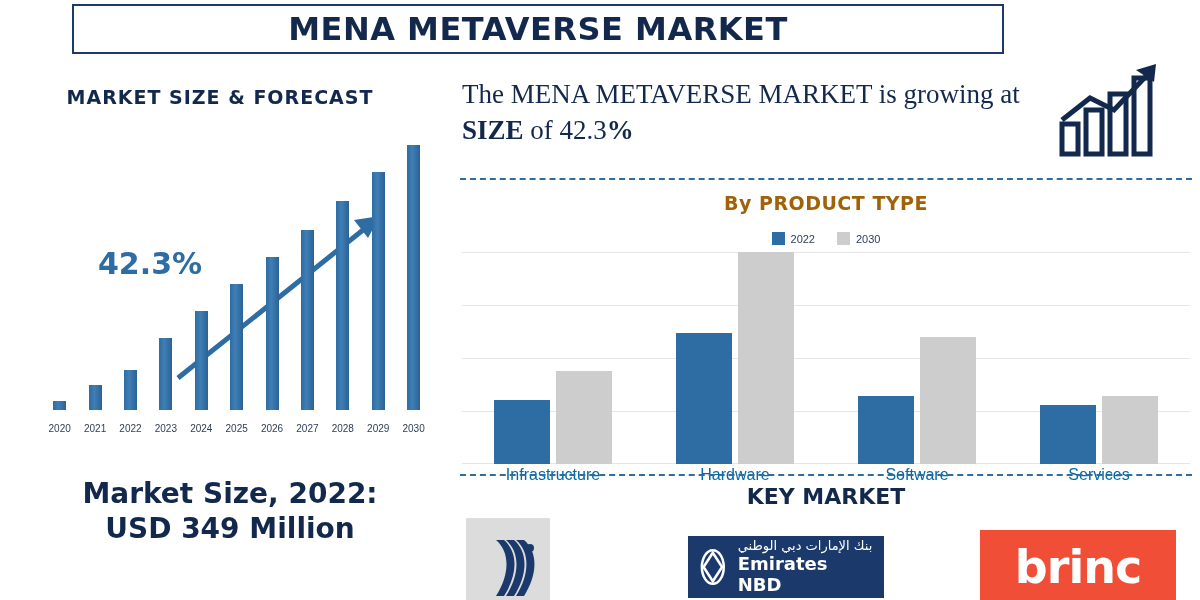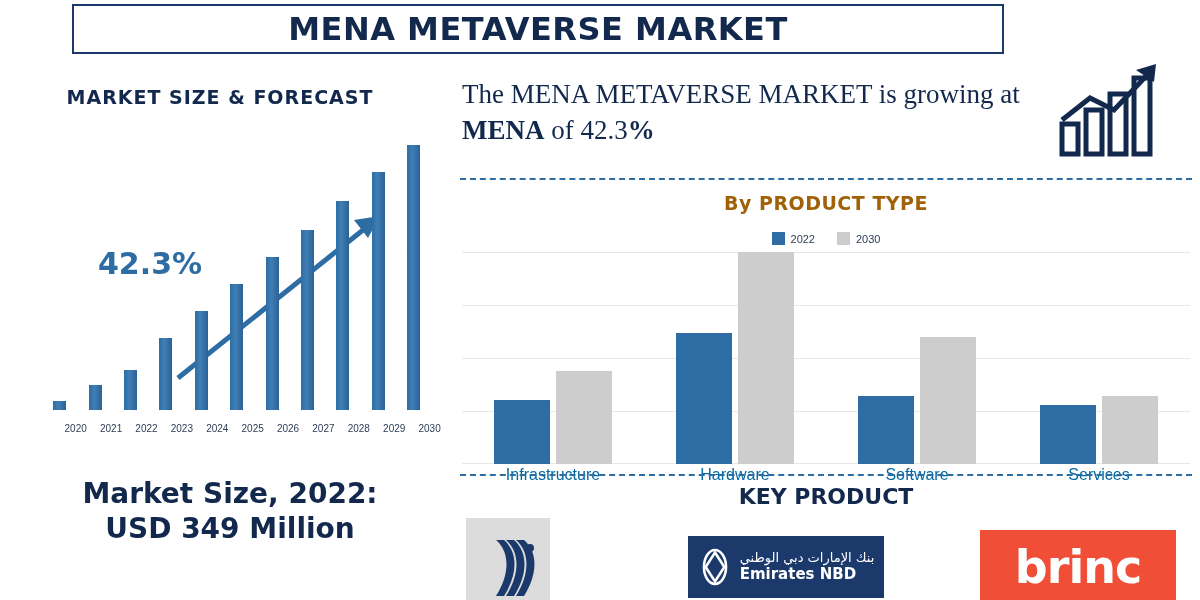--- a/index.html
+++ b/index.html
@@ -32,21 +32,21 @@
   .forecast-chart{
     position:absolute;left:20px;top:60px;width:410px;height:340px;
   }
   .bars{
     position:absolute;left:22px;bottom:46px;width:390px;height:265px;
     display:flex;align-items:flex-end;gap:0px;
   }
   .bar-slot{width:35.4px;display:flex;flex-direction:column;align-items:center;justify-content:flex-end;height:100%;}
   .bar{width:13px;background:linear-gradient(to right,#2e6ca4 0%, #3f7fb5 40%, #2b6296 100%);}
   .bar-labels{
-    position:absolute;left:22px;bottom:22px;width:390px;display:flex;margin-left:16px;
+    position:absolute;left:22px;bottom:22px;width:390px;display:flex;
   }
   .bar-label{width:35.4px;text-align:center;font-size:10px;color:#2f3d56;font-family:"Liberation Sans",sans-serif;}
   .cagr-left{
     position:absolute;left:78px;top:130px;font-size:30px;font-weight:bold;color:#2e6ca4;
     font-family:"DejaVu Sans", sans-serif;
   }
   .arrow-svg{position:absolute;left:0;top:0;width:410px;height:340px;pointer-events:none;}
   .market-size{
     position:absolute;left:0;top:420px;width:440px;text-align:center;
     font-size:28px;font-weight:bold;line-height:1.25;color:#12284c;
@@ -104,21 +104,21 @@
   .key-players-head{
     position:absolute;left:0;top:428px;width:748px;text-align:center;
     font-size:22px;font-weight:bold;color:#12284c;font-family:"DejaVu Sans",sans-serif;
   }
   .logos{position:absolute;left:0;top:420px;width:748px;height:124px;}
   .logo{position:absolute;display:flex;align-items:center;justify-content:center;}
   .logo-majid{left:14px;top:42px;width:84px;height:102px;background:#dcdcdc;}
   .logo-enbd{left:236px;top:60px;width:196px;height:62px;background:#1b3a6b;color:#fff;
     display:flex;align-items:center;gap:8px;padding:0 8px;box-sizing:border-box;}
   .enbd-ar{font-size:13px;font-family:"DejaVu Sans",sans-serif;line-height:1.1;}
-  .enbd-en{font-size:15px;font-weight:bold;font-family:"DejaVu Sans",sans-serif;}
+  .enbd-en{font-size:18px;font-weight:bold;font-family:"DejaVu Sans",sans-serif;}
   .logo-brinc{left:528px;top:54px;width:196px;height:74px;background:#f04e36;color:#fff;
     font-size:46px;font-weight:bold;font-family:"DejaVu Sans",sans-serif;letter-spacing:-1px;}
 </style>
 </head>
 <body>
 
 <div class="title-box">
   <div class="title">MENA METAVERSE MARKET</div>
 </div>
 
@@ -183,21 +183,21 @@
 
   <div class="market-size">
     <span>Market Size, 2022:</span><br>
     <span>USD 349 Million</span>
   </div>
 </div>
 
 <div class="right-panel">
 
   <div class="cagr-statement">
-    <span>The MENA METAVERSE MARKET is growing at </span><b>MENA</b><span> of 42.3</span><b>%</b>
+    <span>The MENA METAVERSE MARKET is growing at </span><b>SIZE</b><span> of 42.3</span><b>%</b>
   </div>
 
   <svg class="growth-icon" viewBox="0 0 110 100">
     <rect x="6" y="64" width="16" height="30" fill="none" stroke="#12284c" stroke-width="5"></rect>
     <rect x="30" y="50" width="16" height="44" fill="none" stroke="#12284c" stroke-width="5"></rect>
     <rect x="54" y="34" width="16" height="60" fill="none" stroke="#12284c" stroke-width="5"></rect>
     <rect x="78" y="18" width="16" height="76" fill="none" stroke="#12284c" stroke-width="5"></rect>
     <path d="M6 60 L34 38 L58 50 L94 12" fill="none" stroke="#12284c" stroke-width="5"></path>
     <polygon points="100,4 80,10 98,22" fill="#12284c"></polygon>
   </svg>
@@ -245,21 +245,21 @@
 
   <div class="cat-labels">
       <div class="cat-label">Infrastructure</div>
       <div class="cat-label">Hardware</div>
       <div class="cat-label">Software</div>
       <div class="cat-label">Services</div>
     </div>
 
   <div class="divider bottom"></div>
 
-  <div class="key-players-head">KEY PRODUCT</div>
+  <div class="key-players-head">KEY MARKET</div>
 
   <div class="logos">
     <div class="logo logo-majid">
       <svg viewBox="0 0 84 102" width="84" height="102">
         <path d="M30 22 C44 34, 44 56, 30 78 L38 78 C52 56, 52 34, 38 22 Z" fill="#1b3a6b"></path>
         <path d="M40 22 C54 34, 54 56, 40 78 L48 78 C62 56, 62 34, 48 22 Z" fill="#1b3a6b"></path>
         <path d="M50 22 C64 34, 64 56, 50 78 L58 78 C72 56, 72 34, 58 22 Z" fill="#1b3a6b"></path>
         <circle cx="64" cy="30" r="4" fill="#1b3a6b"></circle>
       </svg>
     </div>

